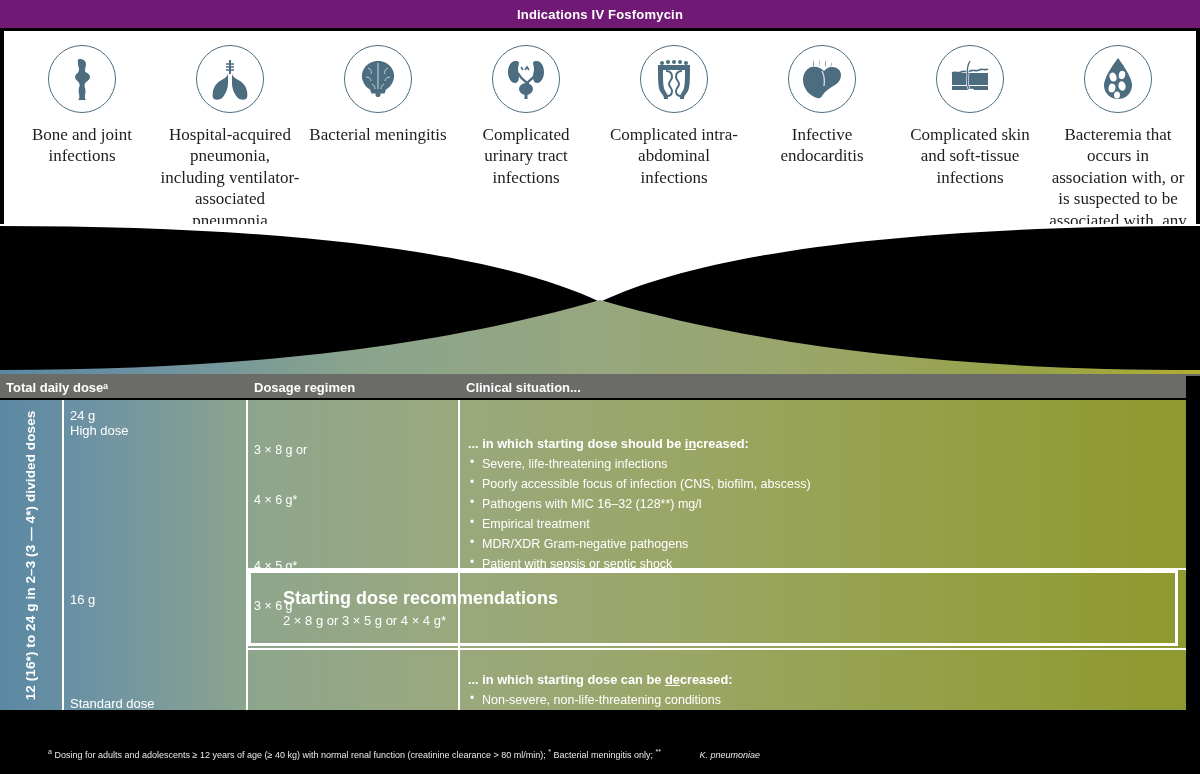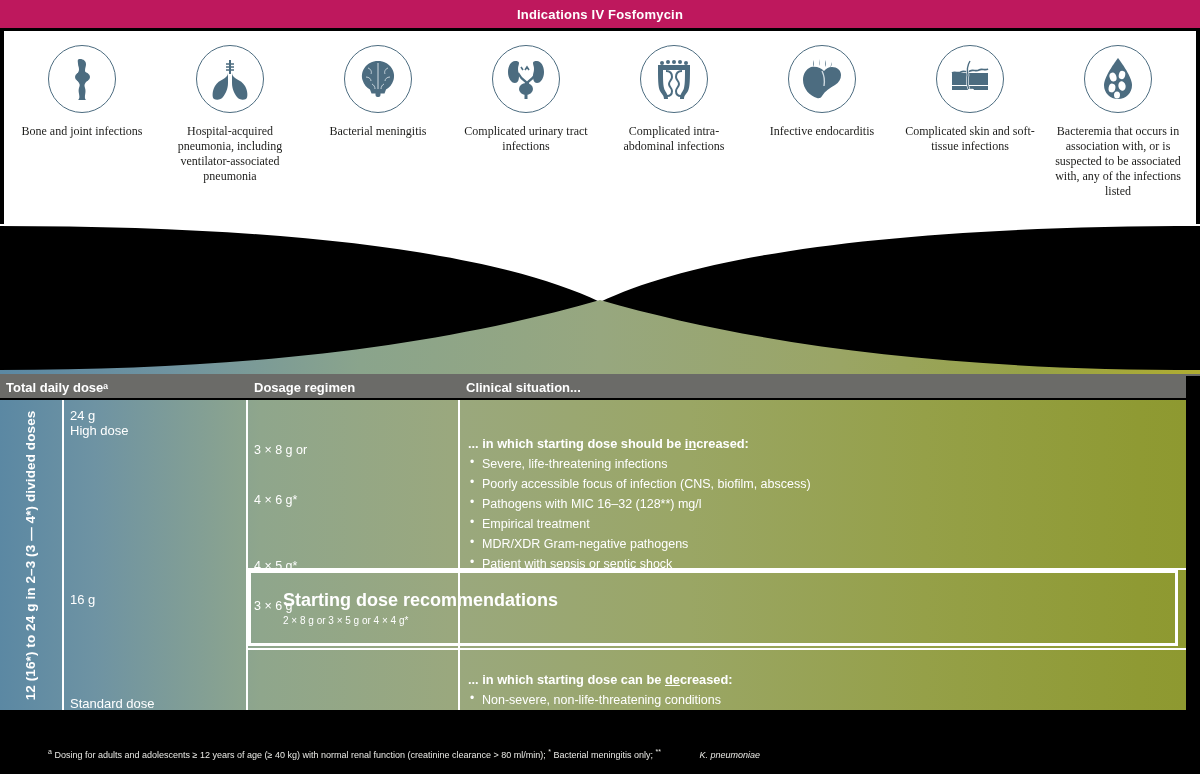--- a/index.html
+++ b/index.html
@@ -7,21 +7,21 @@
     width: 1200px; height: 774px;
     background: #000;
     font-family: "Liberation Sans", sans-serif;
     overflow: hidden;
   }
   .page { position: relative; width: 1200px; height: 774px; background: #000; }
 
   
   .titlebar {
     position: absolute; left: 0; top: 0; width: 1200px; height: 28px;
-    background: #be185d;
+    background: #701a75;
     display: flex; align-items: center; justify-content: center;
   }
   .titlebar .title {
     color: #ffffff; font-size: 13px; font-weight: bold;
     letter-spacing: 0.2px;
   }
 
   
   .indications {
     position: absolute; left: 4px; top: 31px; width: 1192px; height: 193px;
@@ -38,21 +38,21 @@
   }
   .icon-circle {
     width: 68px; height: 68px; border-radius: 50%;
     border: 1.4px solid #4c6c80;
     display: flex; align-items: center; justify-content: center;
     background: #fff;
   }
   .icon-circle svg { display: block; }
   .indication .label {
     margin-top: 11px;
-    font-size: 12px; line-height: 1.26;
+    font-size: 17px; line-height: 1.26;
     color: #1d1d1b; text-align: center;
     font-family: "Liberation Serif", serif;
   }
 
   
   .midband {
     position: absolute; left: 0; top: 224px; width: 1200px; height: 152px;
     background: #000; overflow: hidden;
   }
   .midband svg { display: block; width: 1200px; height: 152px; }
@@ -137,21 +137,21 @@
   .hsep.h2 { left: 246px; right: 0; top: 248px; }
 
   
   .callout {
     position: absolute; left: 248px; top: 170px; width: 930px; height: 76px;
     border: 3px solid #ffffff;
     display: flex; flex-direction: column; justify-content: center;
     padding-left: 32px;
   }
   .callout .co-title { color: #ffffff; font-size: 18px; font-weight: bold; }
-  .callout .co-sub { color: #ffffff; font-size: 10px; margin-top: 4px; }
+  .callout .co-sub { color: #ffffff; font-size: 13px; margin-top: 4px; }
 
   
   .footer {
     position: absolute; left: 0; top: 734px; width: 1200px; height: 40px;
     background: #000;
     display: flex; align-items: center;
   }
   .footer .fn {
     margin-left: 48px; color: #e8e8e4; font-size: 9px; line-height: 1.3;
     font-family: "Liberation Sans", sans-serif;

